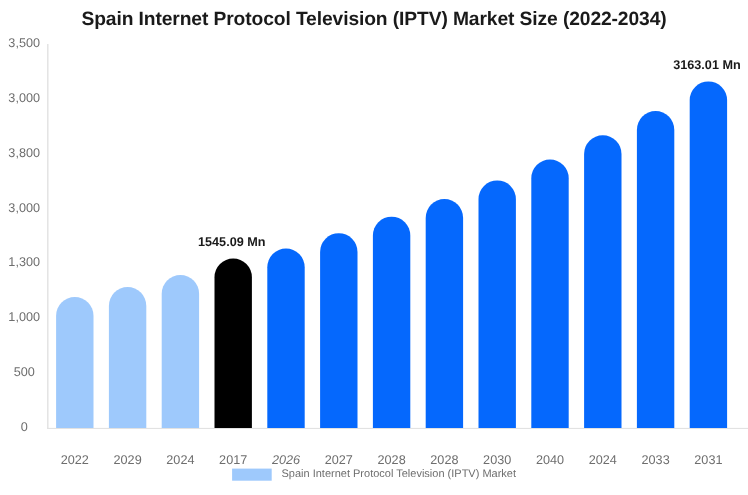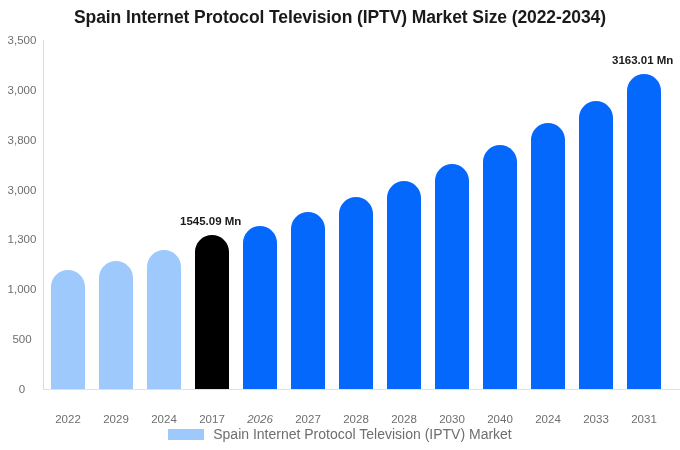--- a/index.html
+++ b/index.html
@@ -91,21 +91,21 @@
     display:flex;
     justify-content:center;
     align-items:center;
     gap:9px;
   }
   .legend-swatch {
     width:36px; height:11px;
     display:inline-block;
   }
   .legend-label {
-    font-size:14px;
+    font-size:10px;
     color:#6e6e6e;
     white-space:nowrap;
   }
 </style>
 </head>
 <body>
 
 <div id="chart-root">
 
   <div class="chart-title">Spain Internet Protocol Television (IPTV) Market Size (2022-2034)</div>

